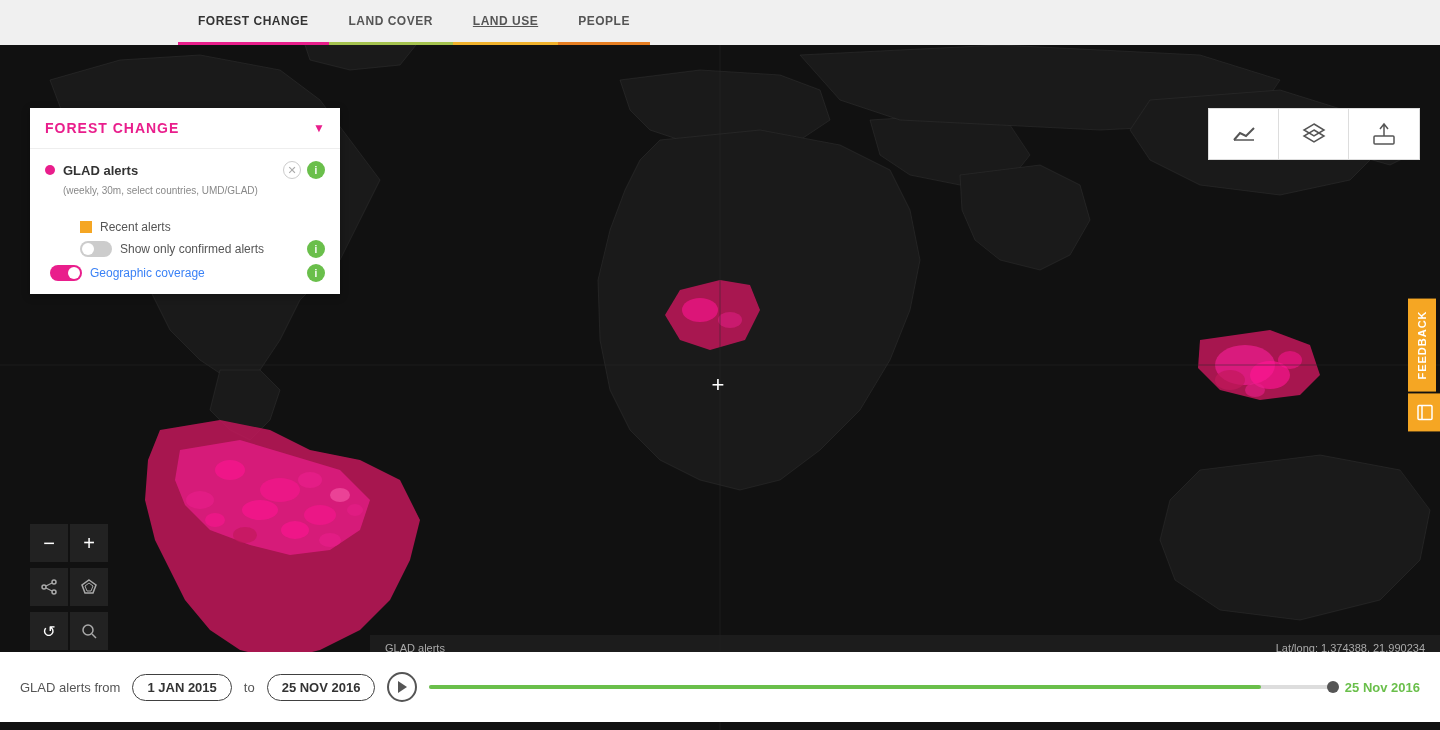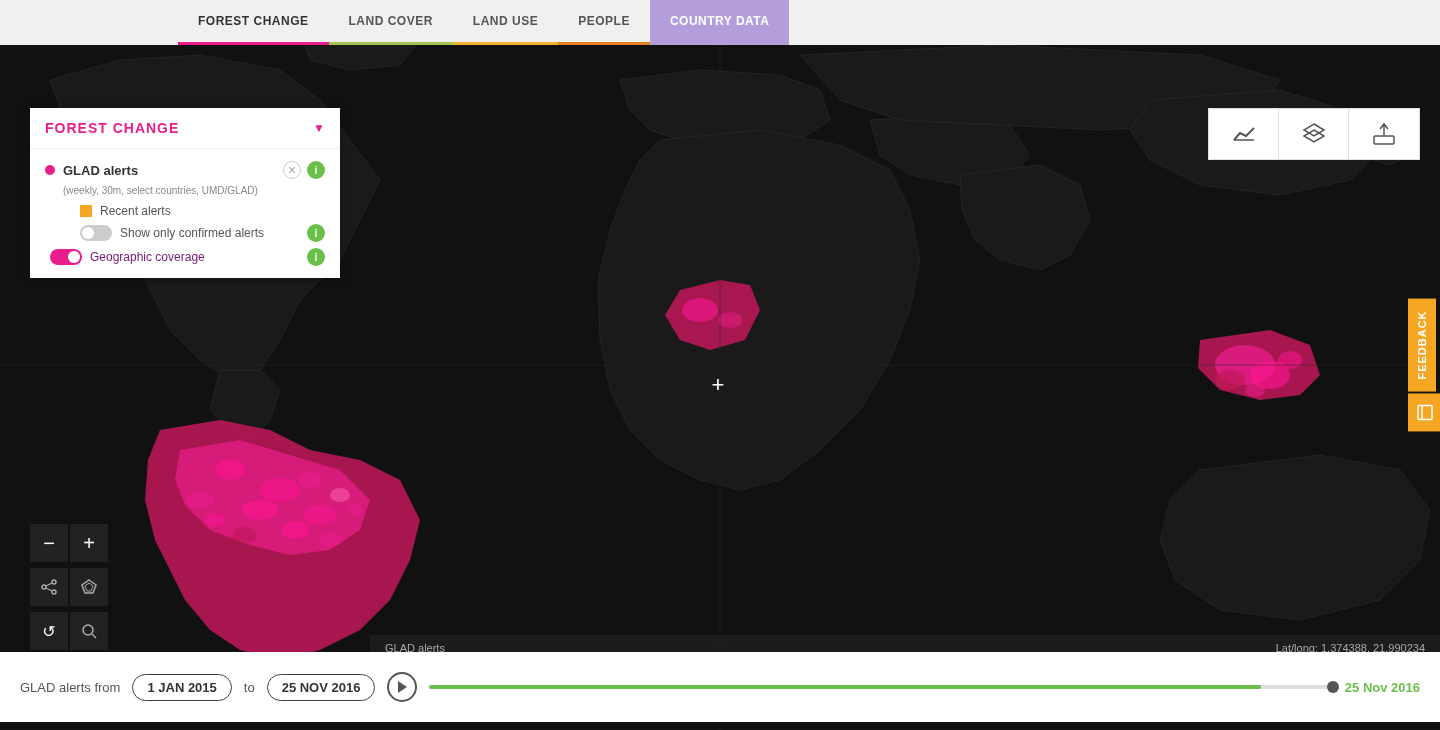--- a/index.html
+++ b/index.html
@@ -22,21 +22,21 @@
       margin-left: 178px; display: flex; align-items: stretch; flex: 1;
     }
     .nav-item {
       display: flex; align-items: center; justify-content: center;
       padding: 0 20px; font-size: 12px; font-weight: bold; letter-spacing: 0.5px;
       color: #555; cursor: pointer; position: relative; border-bottom: 3px solid transparent;
       text-decoration: none;
     }
     .nav-item.forest-change { border-bottom-color: #e91e8c; color: #333; }
     .nav-item.land-cover { border-bottom-color: #a5c34f; }
-    .nav-item.land-use { border-bottom-color: #f1b22c; }
+    .nav-item.land-use { border-bottom-color: #f1b22c; text-decoration: underline; }
     .nav-item.conservation { border-bottom-color: #5b9bd5; }
     .nav-item.people { border-bottom-color: #e67e22; }
     .nav-item.stories { border-bottom-color: #9b59b6; }
     .nav-item.country-data { background: #b39ddb; color: white; border-bottom-color: transparent; }
 
     
     #map {
       position: absolute; top: 0; left: 0; right: 0; bottom: 0;
       background: #1a1a1a; overflow: hidden;
     }
@@ -76,21 +76,21 @@
     .close-btn {
       color: #aaa; font-size: 14px; cursor: pointer; border: 1px solid #ccc;
       border-radius: 50%; width: 18px; height: 18px; display: flex; align-items: center; justify-content: center; font-size: 11px;
     }
     .info-btn {
       width: 18px; height: 18px; border-radius: 50%; background: #6abf4b;
       color: white; font-size: 10px; font-weight: bold; display: flex; align-items: center; justify-content: center; cursor: pointer;
     }
 
     .sublabel {
-      font-size: 10px; color: #888; margin-left: 18px; margin-bottom: 8px;
+      font-size: 10px; color: #888; margin-left: 18px; margin-bottom: 24px;
     }
 
     .sub-row {
       display: flex; align-items: center; justify-content: space-between;
       margin-bottom: 6px; padding-left: 5px;
     }
     .sub-row-left { display: flex; align-items: center; gap: 8px; padding-left: 30px; }
     .dot-yellow {
       width: 12px; height: 12px; background: #f5a623; flex-shrink: 0;
     }
@@ -115,21 +115,21 @@
     }
     .geo-row-left { display: flex; align-items: center; gap: 8px; }
     .toggle-pink {
       width: 32px; height: 16px; background: #e91e8c; border-radius: 8px;
       position: relative;
     }
     .toggle-pink-knob {
       position: absolute; top: 2px; right: 2px; width: 12px; height: 12px;
       border-radius: 50%; background: white;
     }
-    .geo-label { font-size: 12px; color: #701a75; }
+    .geo-label { font-size: 12px; color: #3b82f6; }
 
     
     #map-controls {
       position: absolute; bottom: 80px; left: 30px; z-index: 50;
       display: flex; flex-direction: column; gap: 2px;
     }
     .ctrl-row { display: flex; gap: 2px; }
     .ctrl-btn {
       width: 38px; height: 38px; background: #2a2a2a; color: white;
       display: flex; align-items: center; justify-content: center;
@@ -274,21 +274,20 @@
     <text x="718" y="392" fill="white" font-size="22" text-anchor="middle" font-weight="300">+</text>
   </svg>
 </div>
 
 <div id="header">
   <nav id="nav">
     <a class="nav-item forest-change">FOREST CHANGE</a>
     <a class="nav-item land-cover">LAND COVER</a>
     <a class="nav-item land-use">LAND USE</a>
     <a class="nav-item people">PEOPLE</a>
-    <a class="nav-item country-data">COUNTRY DATA</a>
   </nav>
 </div>
 
 <div id="sidebar">
   <div id="sidebar-header">
     <span id="sidebar-title">FOREST CHANGE</span>
     <span id="sidebar-arrow">▼</span>
   </div>
   <div id="sidebar-content">
 

